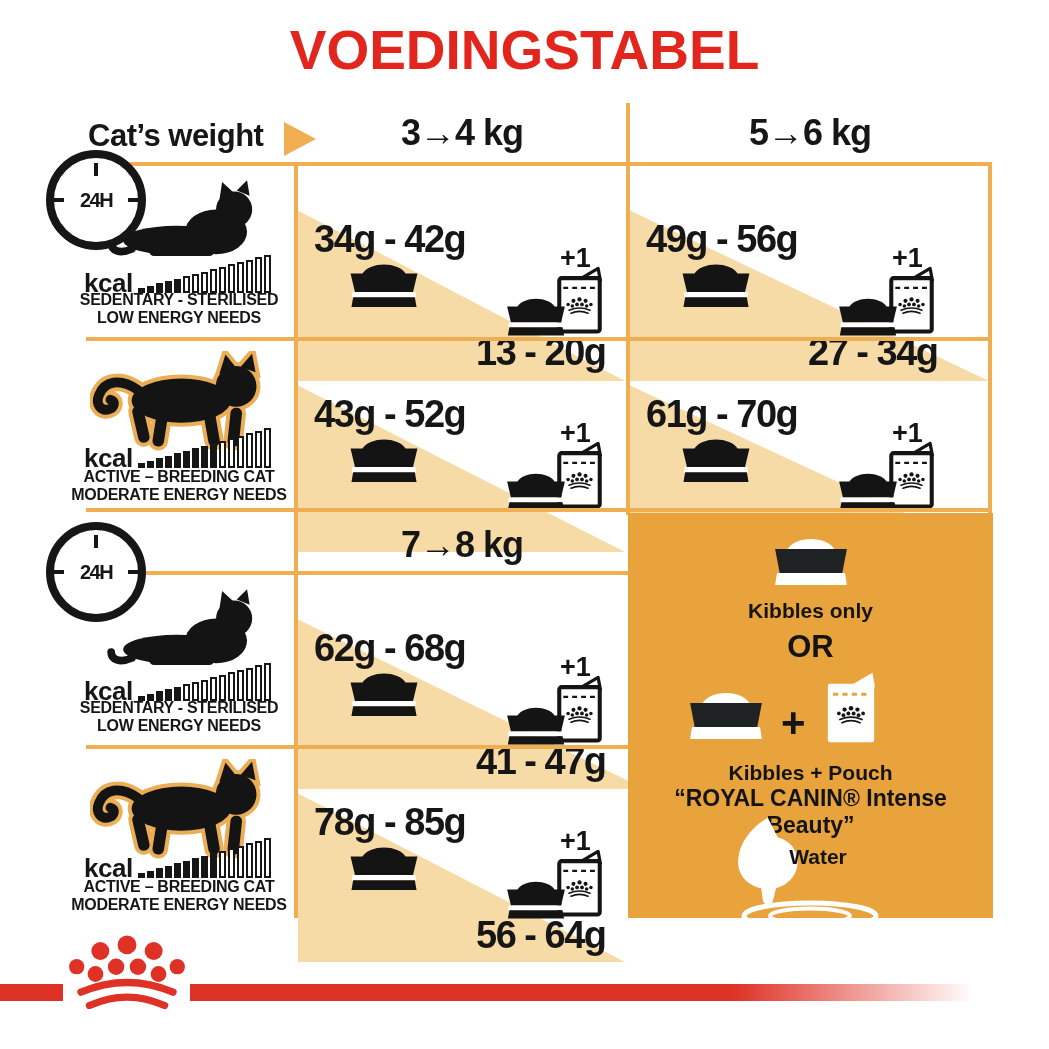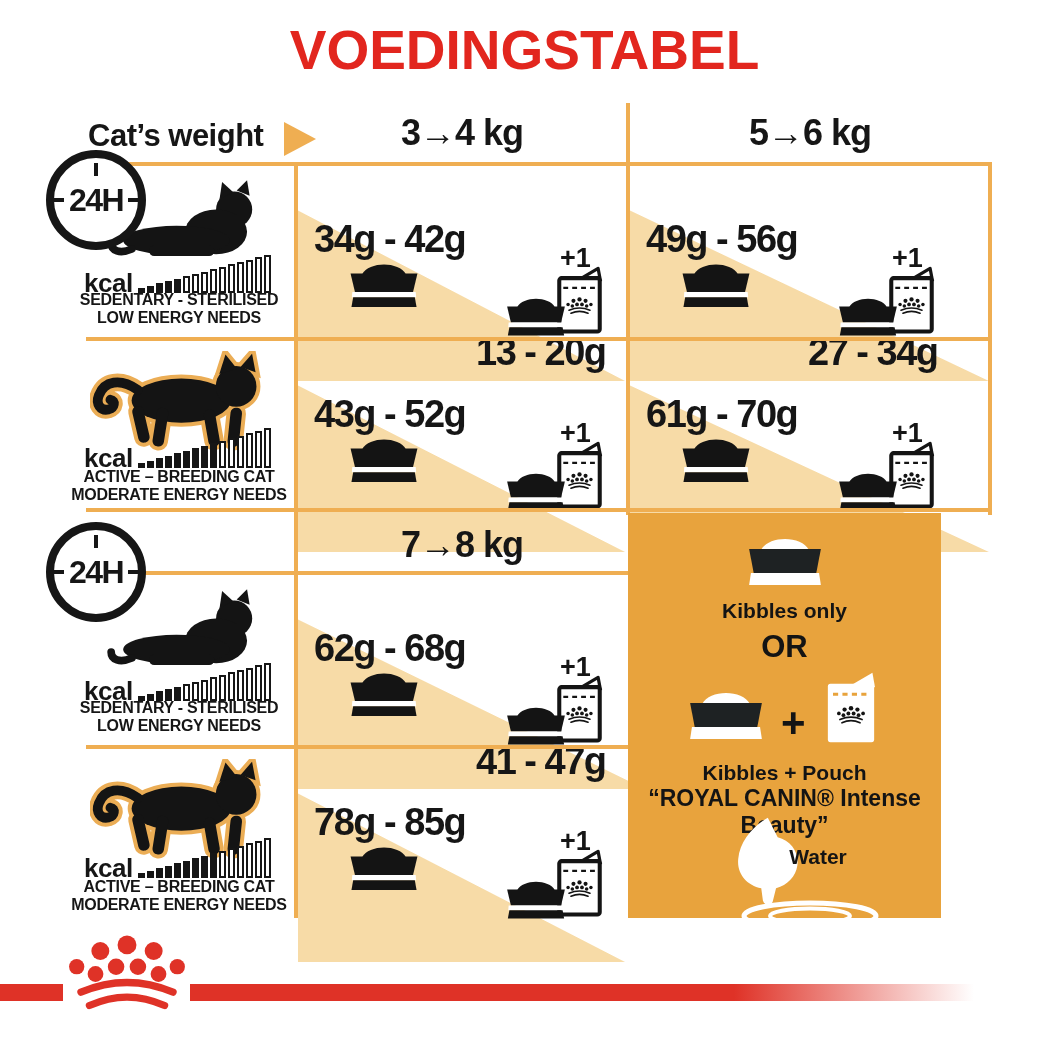--- a/index.html
+++ b/index.html
@@ -30,26 +30,26 @@
   .kcalrow{position:absolute;left:18px;display:flex;align-items:flex-end;gap:5px;}
   .kcal{font-size:26px;font-weight:bold;line-height:20px;letter-spacing:-0.5px;}
   .kcal-bars{display:flex;align-items:flex-end;gap:2px;}
   .bar{width:7px;border:2.4px solid #161616;background:#fff;box-sizing:border-box;flex:0 0 auto;}
   .bar.fill{background:#161616;}
   .prof-lines{position:absolute;left:-14px;right:-12px;text-align:center;
               font-size:16px;font-weight:bold;line-height:18px;letter-spacing:-0.3px;}
   
   .clock{position:absolute;width:84px;height:84px;border:8px solid #161616;border-radius:50%;
          background:#fff;z-index:4;display:flex;align-items:center;justify-content:center;}
-  .t24{font-size:32px;font-weight:bold;letter-spacing:-1.5px;}
+  .t24{font-size:20px;font-weight:bold;letter-spacing:-1.5px;}
   .tickv{position:absolute;top:5px;left:50%;transform:translateX(-50%);width:4px;height:13px;background:#161616;}
   .tickl{position:absolute;left:-1px;top:50%;transform:translateY(-50%);width:11px;height:4px;background:#161616;}
   .tickr{position:absolute;right:-1px;top:50%;transform:translateY(-50%);width:11px;height:4px;background:#161616;}
   
-  .panel{position:absolute;left:628px;top:513px;width:313px;height:405px;background:#E8A33D;z-index:2;}
+  .panel{position:absolute;left:628px;top:513px;width:365px;height:405px;background:#E8A33D;z-index:2;}
   .panel .cap{position:absolute;left:0;width:100%;text-align:center;font-weight:bold;color:#141414;}
   .wbowl-top{position:absolute;left:50%;transform:translateX(-50%);top:22px;width:92px;height:52px;}
   .mixrow-bowl{position:absolute;left:52px;top:176px;width:92px;height:52px;}
   .mixrow-plus{position:absolute;left:153px;top:186px;font-size:42px;font-weight:bold;color:#141414;}
   .mixrow-pouch{position:absolute;left:198px;top:158px;width:50px;height:72px;}
   .watercat{position:absolute;left:102px;top:303px;width:74px;height:92px;}
   .ripples{position:absolute;left:110px;top:386px;width:144px;height:34px;}
   
   .barL{position:absolute;left:0;top:984px;width:63px;height:17px;background:#DF3227;}
   .barR{position:absolute;left:190px;top:984px;width:800px;height:17px;
@@ -236,20 +236,21 @@
     <svg class="bowlL">
         <use href="#bowl-black"></use>
       </svg>
     <div class="p1">+1</div>
     <svg class="mpouch">
         <use href="#pouch-dark"></use>
       </svg>
     <svg class="mbowl">
         <use href="#bowl-black"></use>
       </svg>
+    <div class="mv">56 - 64g</div>
   </div>
 
   <div class="labelrow" style="left:66px;top:166px;width:228px;height:171px;">
     <svg class="cat-lying">
         <use href="#cat-lying"></use>
       </svg>
     <div class="kcalrow" style="bottom:44px;">
       <span class="kcal">kcal</span>
       <div class="kcal-bars">
           <span class="bar fill" style="height: 5px;"></span>

